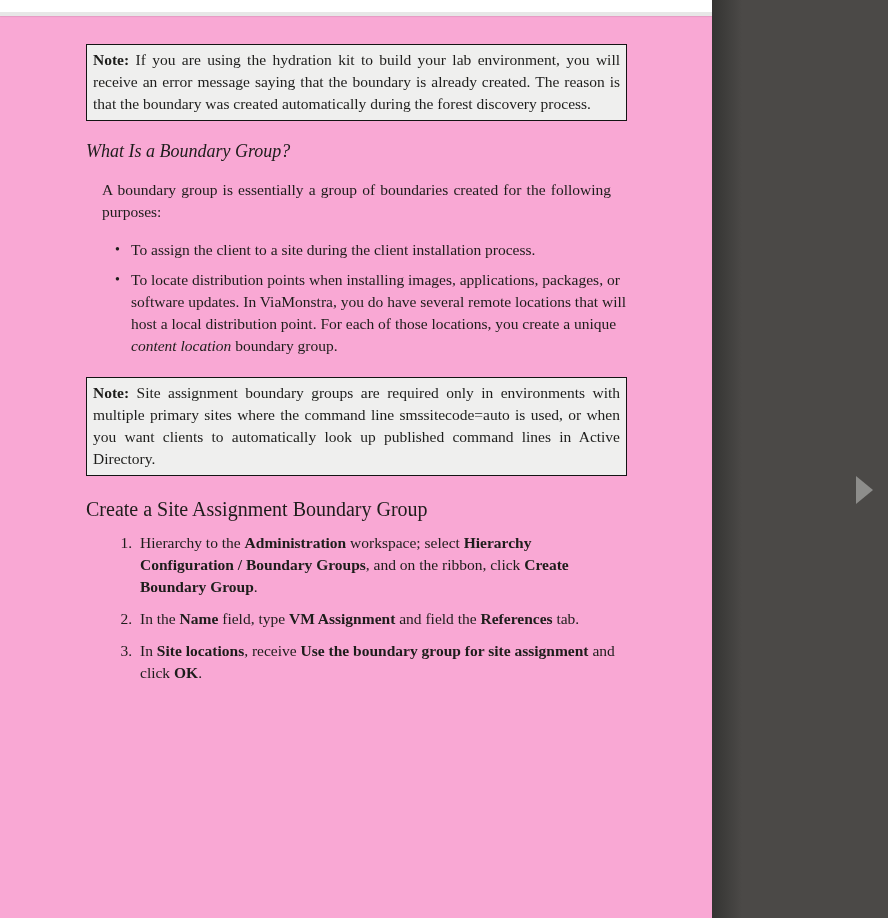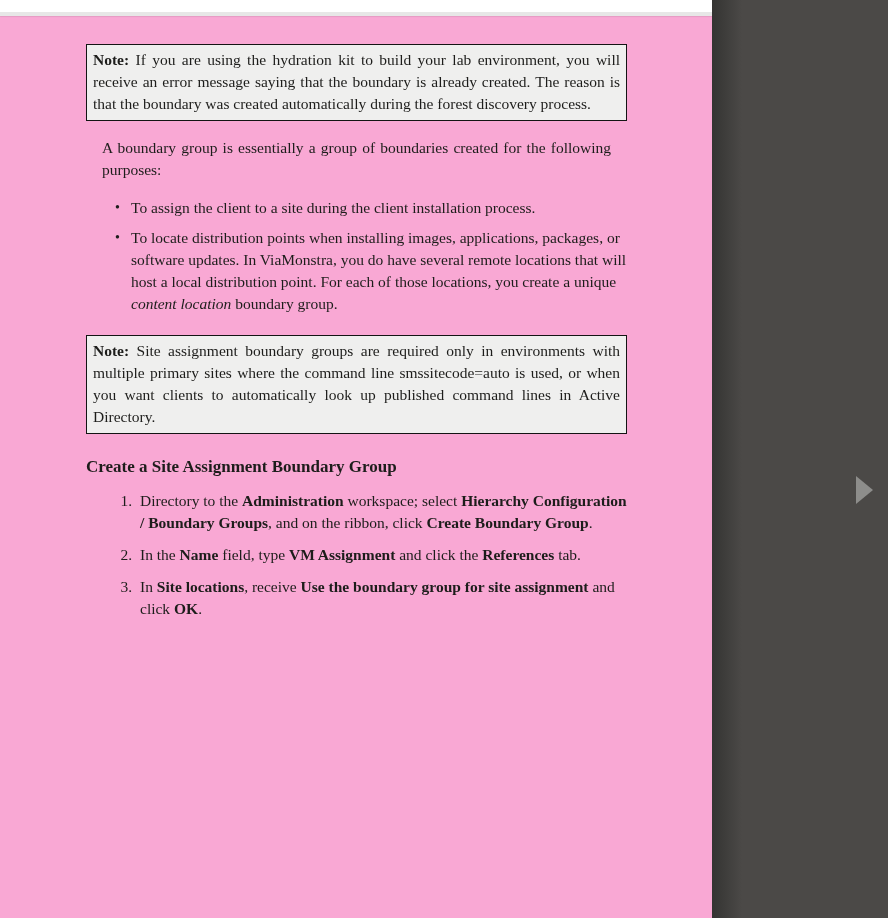--- a/index.html
+++ b/index.html
@@ -76,22 +76,22 @@
     font-size: 15.5px;
     line-height: 22px;
   }
   .bullet-marker {
     text-align: right;
     padding-right: 11px;
     font-size: 14px;
   }
   .subsection-heading {
     margin: 22px 0 4px 0;
-    font-size: 17px;
-    font-weight: bold;
+    font-size: 20px;
+    font-weight: normal;
     line-height: 22px;
   }
   .steps-list {
     margin-top: 12px;
   }
   .step-item {
     display: grid;
     grid-template-columns: 54px 1fr;
     margin-bottom: 10px;
     font-size: 15.5px;
@@ -128,20 +128,21 @@
 
 <div class="viewport">
 
   <div class="page">
     <div class="page-top-edge"></div>
 
     <div class="content">
 
       <div class="note-box note-box-1"><b>Note:</b><span> If you are using the hydration kit to build your lab environment, you will receive an error message saying that the boundary is already created. The reason is that the boundary was created automatically during the forest discovery process.</span></div>
 
+      <h2 class="section-heading">What Is a Boundary Group?</h2>
 
       <p class="intro-paragraph">A boundary group is essentially a group of boundaries created for the following purposes:</p>
 
       <div class="bullet-list">
         <div class="bullet-item">
           <span class="bullet-marker">•</span>
           <span class="bullet-text"><span>To assign the client to a site during the client installation process.</span></span>
         </div>
         <div class="bullet-item">
           <span class="bullet-marker">•</span>
@@ -149,25 +150,25 @@
         </div>
       </div>
 
       <div class="note-box note-box-2"><b>Note:</b><span> Site assignment boundary groups are required only in environments with multiple primary sites where the command line smssitecode=auto is used, or when you want clients to automatically look up published command lines in Active Directory.</span></div>
 
       <h3 class="subsection-heading">Create a Site Assignment Boundary Group</h3>
 
       <div class="steps-list">
         <div class="step-item">
           <span class="step-number">1.</span>
-          <span class="step-text"><span>Directory to the </span><b>Administration</b><span> workspace; select </span><b>Hierarchy Configuration / Boundary Groups</b><span>, and on the ribbon, click </span><b>Create Boundary Group</b><span>.</span></span>
+          <span class="step-text"><span>Hierarchy to the </span><b>Administration</b><span> workspace; select </span><b>Hierarchy Configuration / Boundary Groups</b><span>, and on the ribbon, click </span><b>Create Boundary Group</b><span>.</span></span>
         </div>
         <div class="step-item">
           <span class="step-number">2.</span>
-          <span class="step-text"><span>In the </span><b>Name</b><span> field, type </span><b>VM Assignment</b><span> and click the </span><b>References</b><span> tab.</span></span>
+          <span class="step-text"><span>In the </span><b>Name</b><span> field, type </span><b>VM Assignment</b><span> and field the </span><b>References</b><span> tab.</span></span>
         </div>
         <div class="step-item">
           <span class="step-number">3.</span>
           <span class="step-text"><span>In </span><b>Site locations</b><span>, receive </span><b>Use the boundary group for site assignment</b><span> and click </span><b>OK</b><span>.</span></span>
         </div>
       </div>
 
     </div>
   </div>
 

